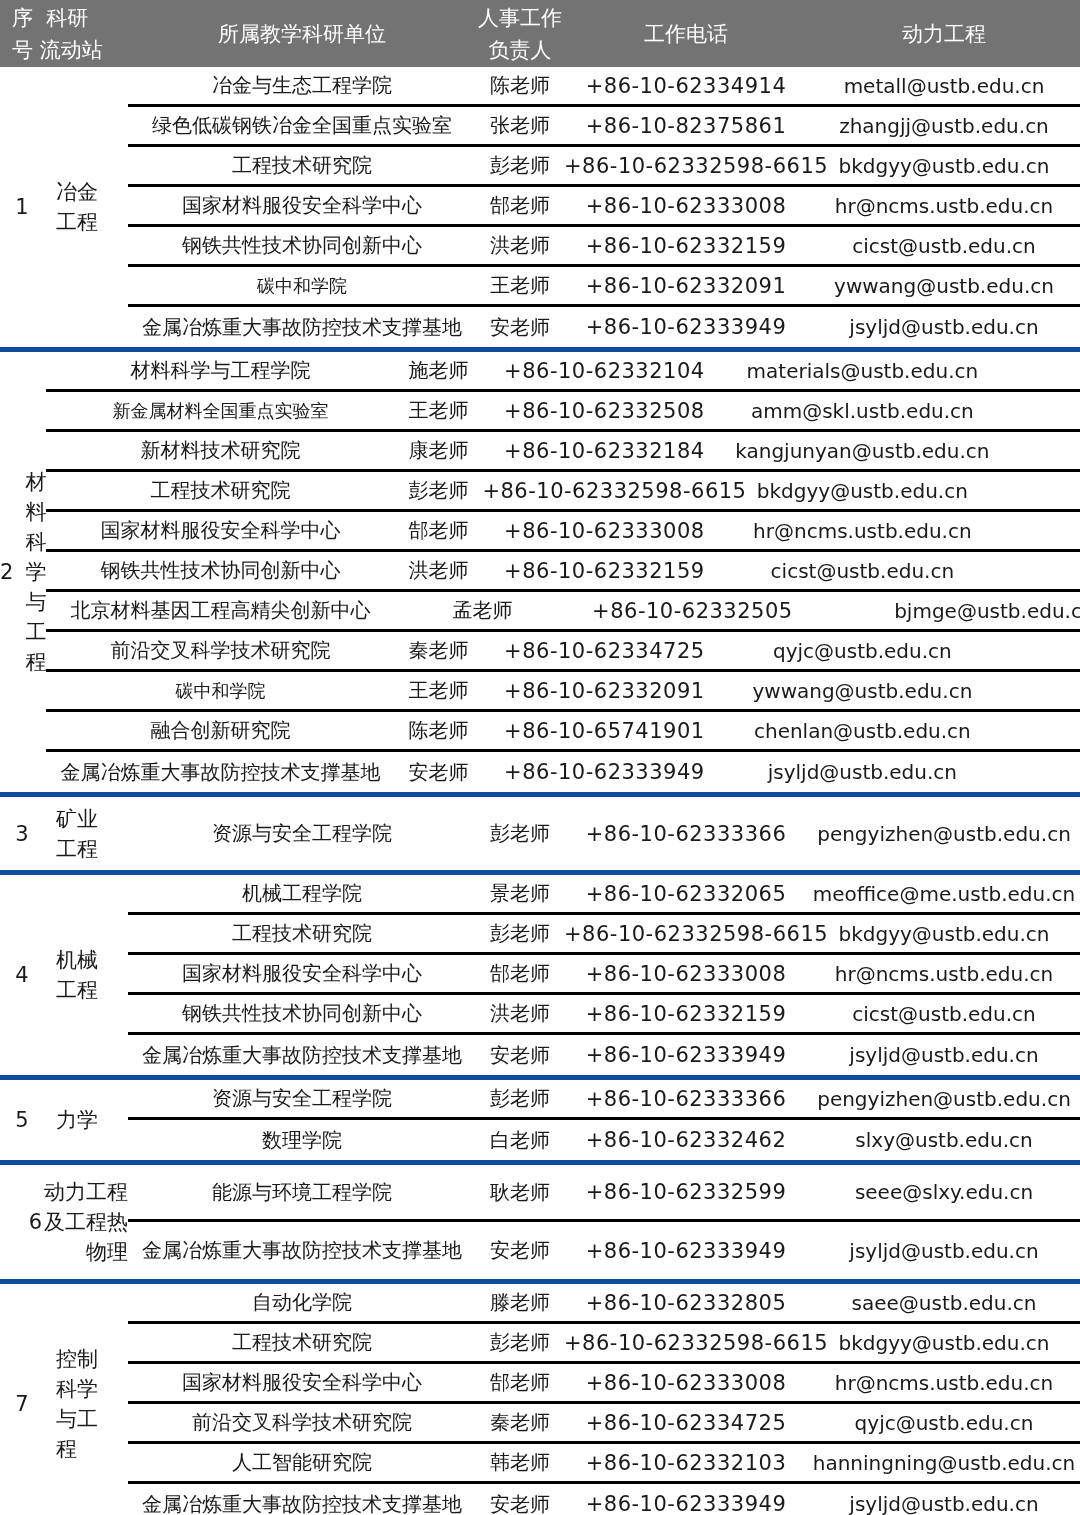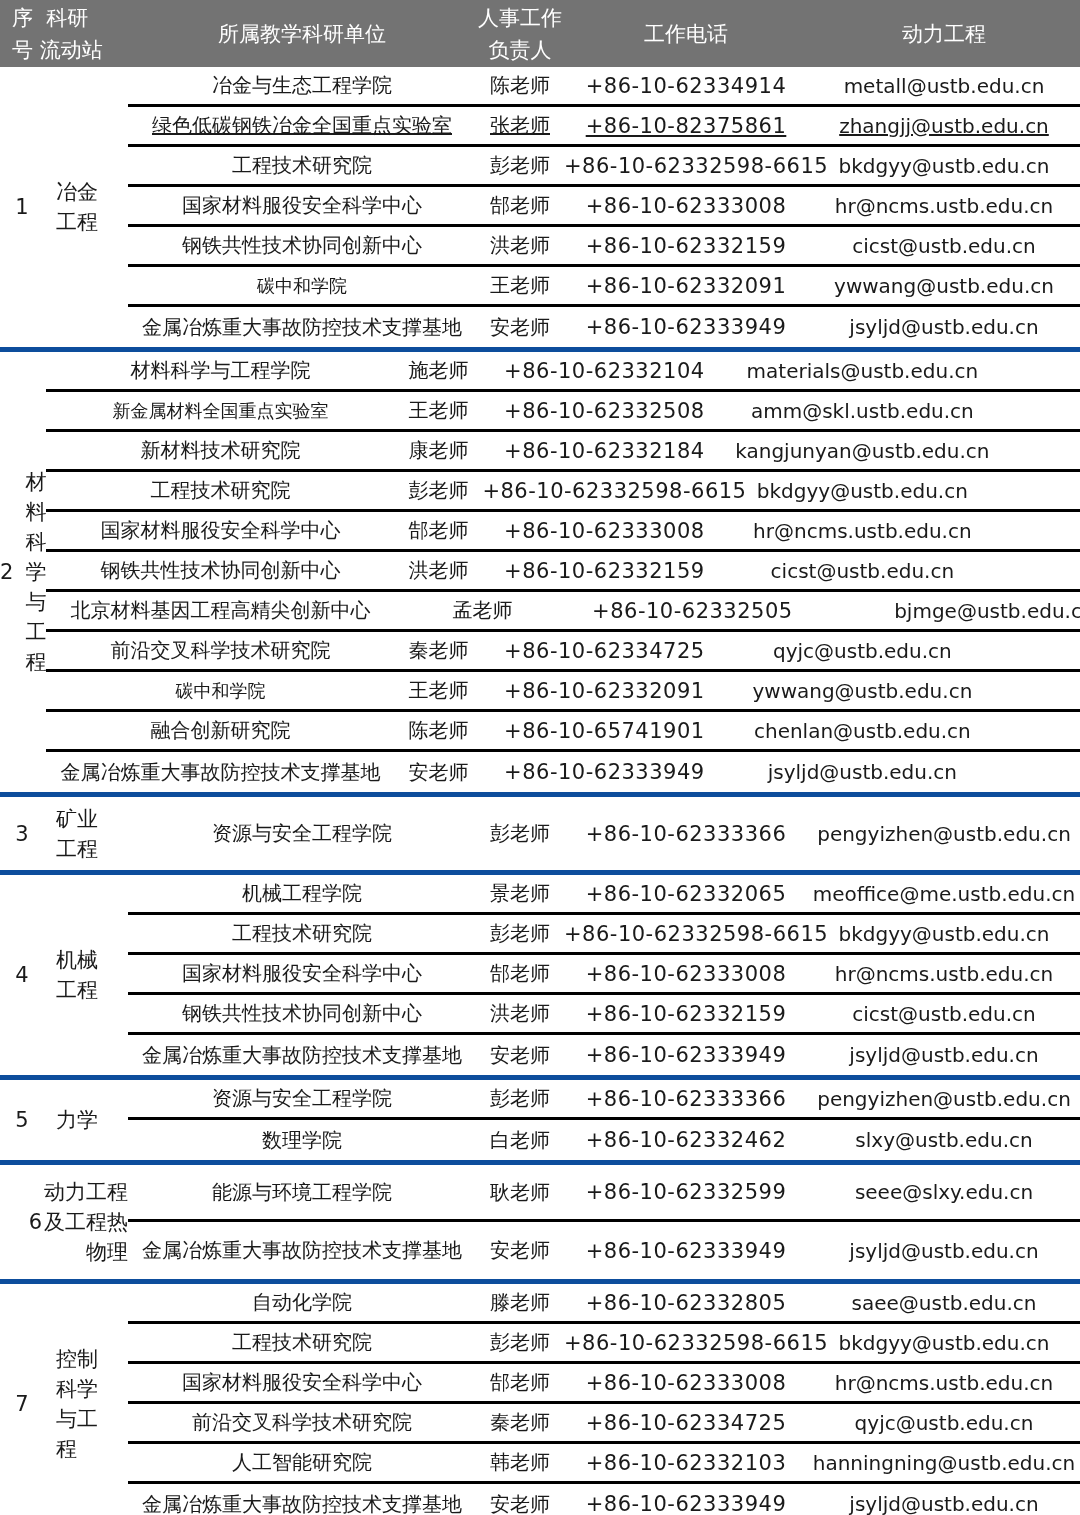--- a/index.html
+++ b/index.html
@@ -55,21 +55,21 @@
             <div>工程</div>
           </div>
         </div>
         <div class="rows">
           <div class="row" style="height: 40px;">
             <div class="unit">冶金与生态工程学院</div>
             <div class="person">陈老师</div>
             <div class="phone">+86-10-62334914</div>
             <div class="email">metall@ustb.edu.cn</div>
           </div>
-          <div class="row" style="height: 40px; text-decoration: underline;">
+          <div class="row" style="height: 40px;">
             <div class="unit">绿色低碳钢铁冶金全国重点实验室</div>
             <div class="person">张老师</div>
             <div class="phone">+86-10-82375861</div>
             <div class="email">zhangjj@ustb.edu.cn</div>
           </div>
           <div class="row" style="height: 40px;">
             <div class="unit">工程技术研究院</div>
             <div class="person">彭老师</div>
             <div class="phone">+86-10-62332598-6615</div>
             <div class="email">bkdgyy@ustb.edu.cn</div>

